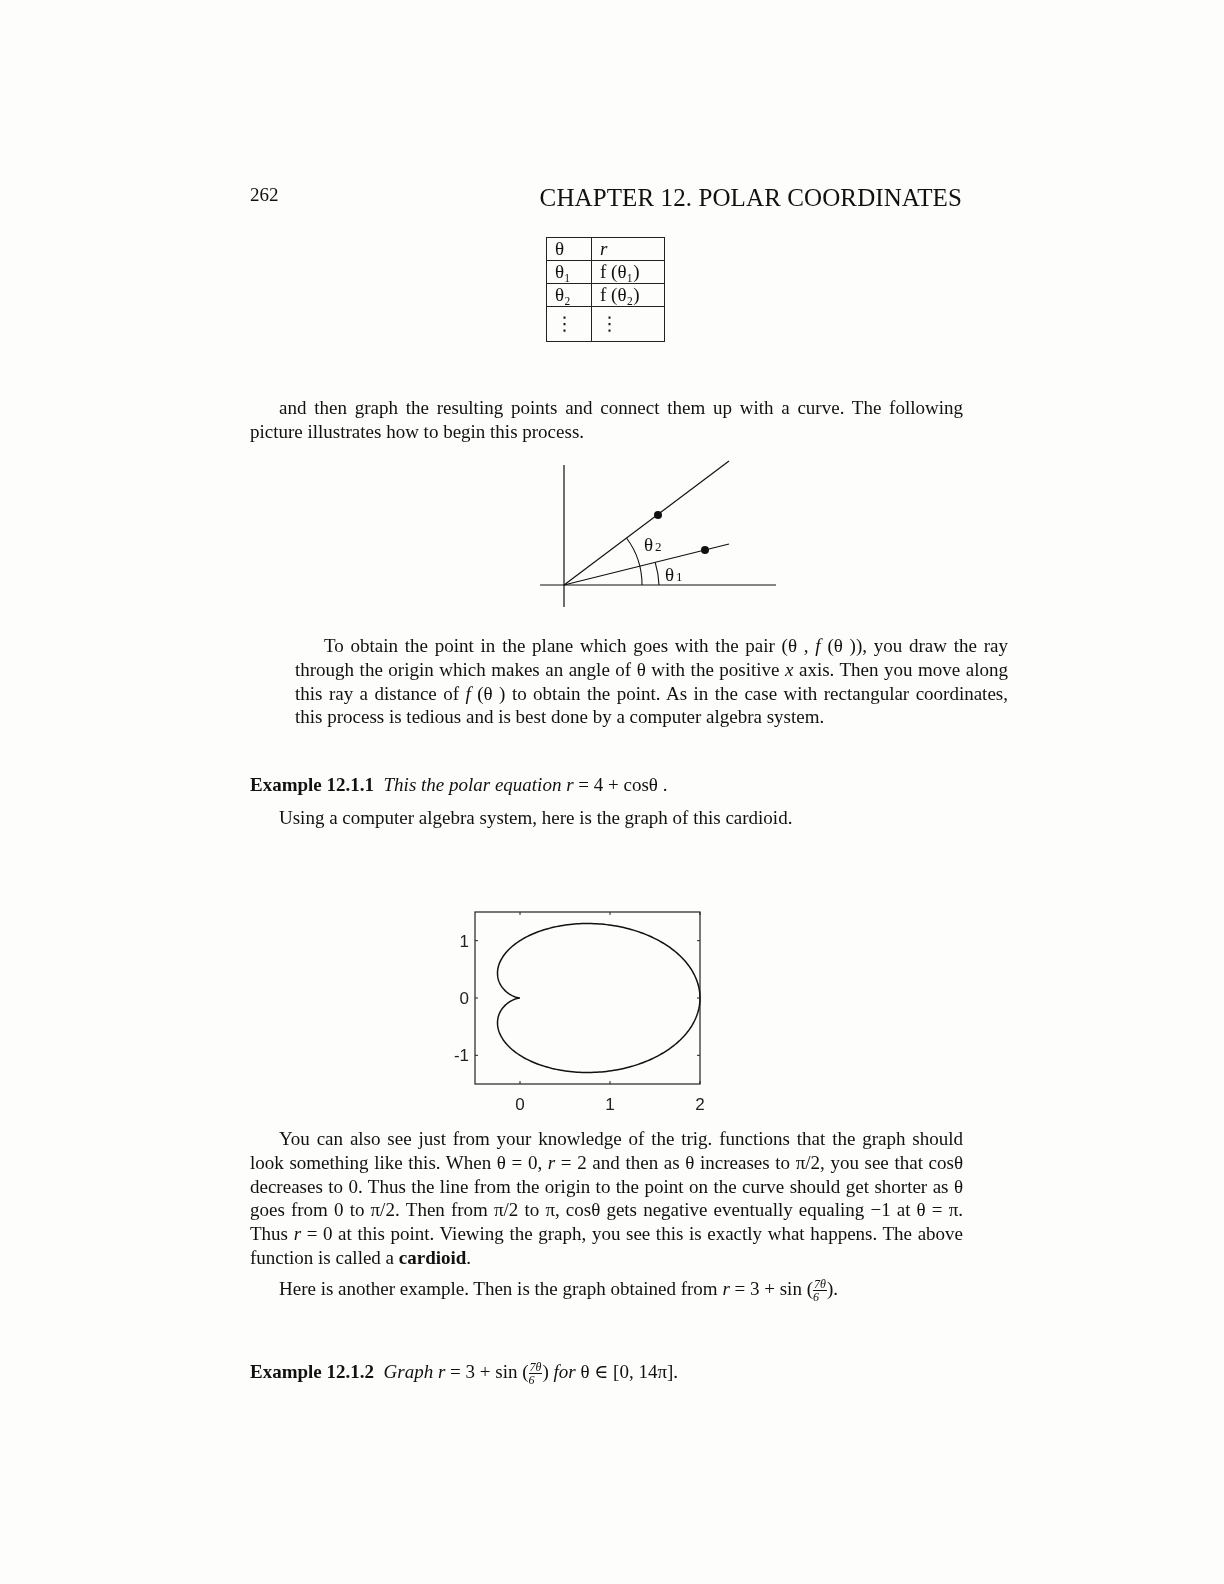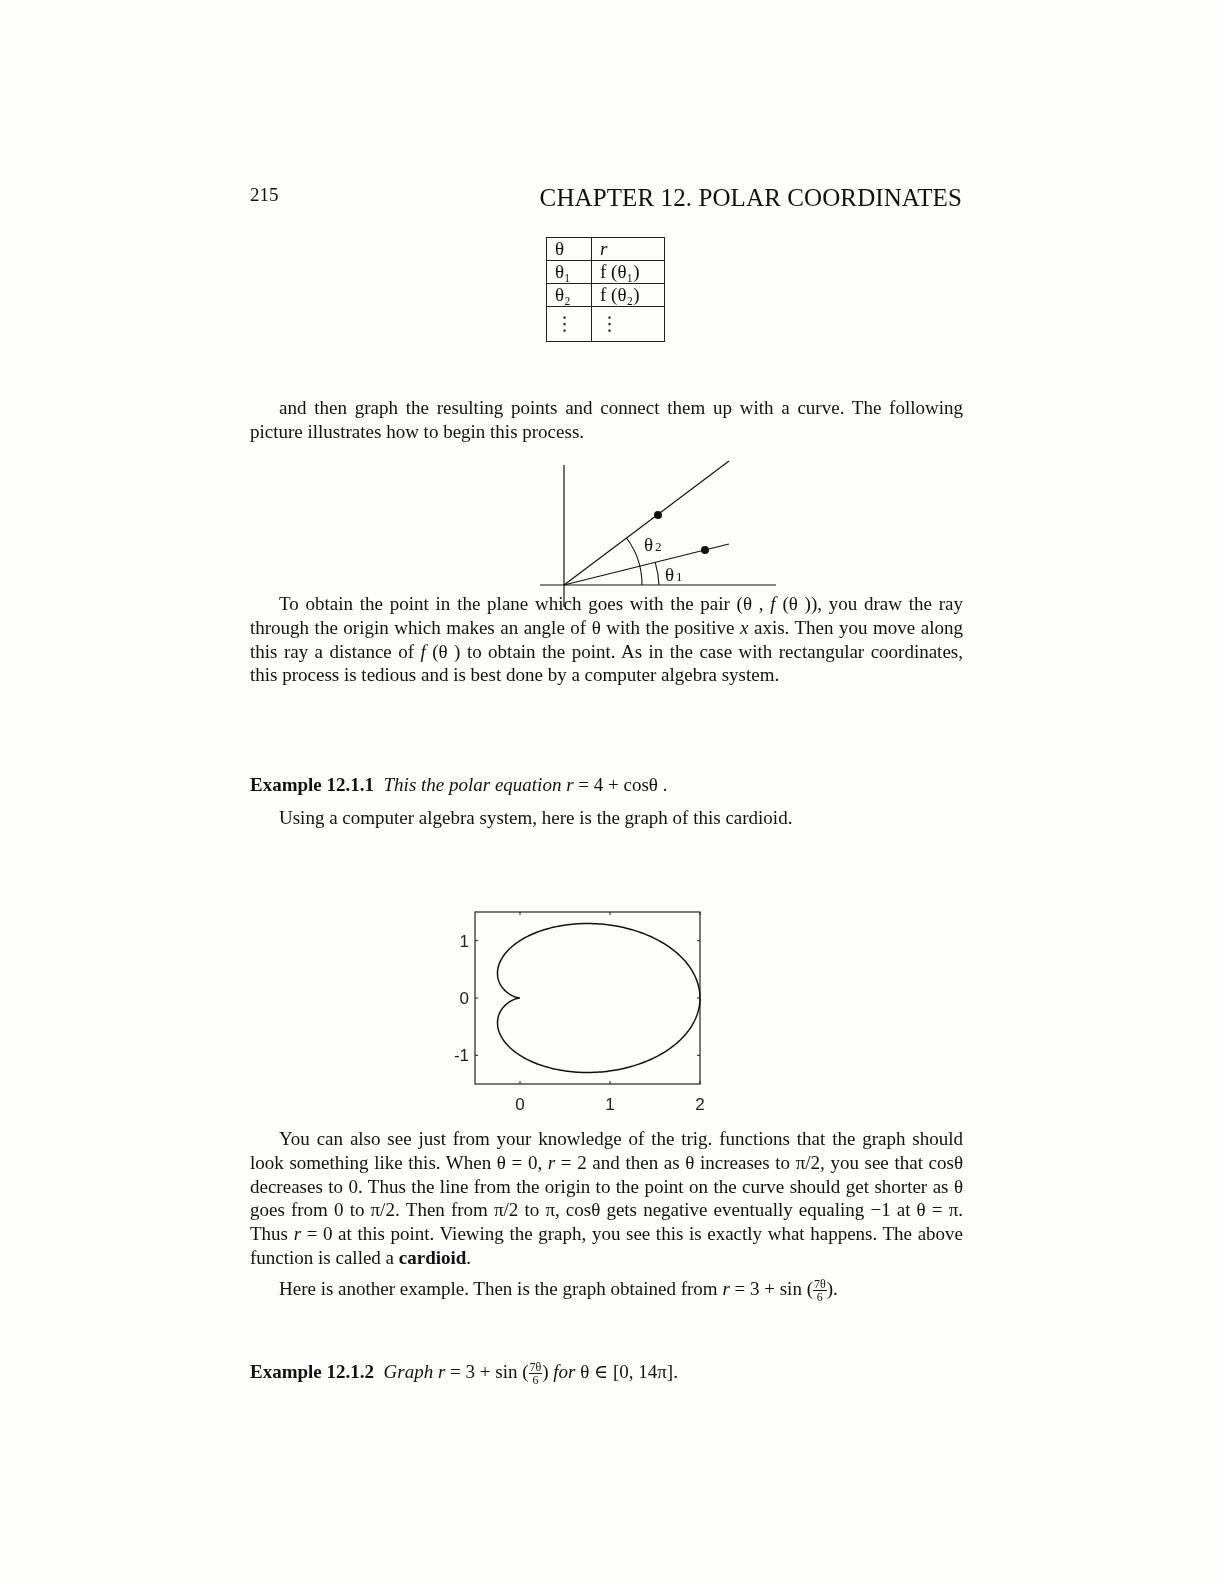--- a/index.html
+++ b/index.html
@@ -15,29 +15,29 @@
   .header-title { right: 262px; top: 184px; font-size: 25px; letter-spacing: 0.1px; }
   .para { position: absolute; left: 250px; width: 713px; font-size: 19px; line-height: 23.8px; text-align: justify; }
   .para .indent { display: inline-block; width: 29px; }
   i, .it { font-style: italic; }
   b { font-weight: bold; }
   table.tv { position: absolute; left: 546px; top: 237px; border-collapse: collapse; font-size: 19px; }
   table.tv td { border: 1.3px solid #222; padding: 0 8px; height: 22px; line-height: 22px; }
   table.tv td.c1 { width: 28px; }
   table.tv td.c2 { width: 56px; }
   table.tv tr.dots td { height: 34px; vertical-align: middle; }
-  .frac { display: inline-block; vertical-align: middle; text-align: center; font-size: 12px; line-height: 12px; }
+  .frac { display: inline-block; vertical-align: middle; font-size: 12px; line-height: 12px; font-style: italic; }
   .frac span { display: block; }
   .frac .num { border-bottom: 1px solid #111; padding: 0 1px; }
   svg text { font-family: "Liberation Sans", "DejaVu Sans", sans-serif; }
 </style>
 </head>
 <body>
 
-<div class="abs header-num">215</div>
+<div class="abs header-num">262</div>
 <div class="abs header-title">CHAPTER 12.  POLAR COORDINATES</div>
 
 <table class="tv">
   <tbody>
       <tr>
     <td class="c1">θ</td>
     <td class="c2 it">r</td>
   </tr>
   <tr>
     <td class="c1">θ₁</td>
@@ -64,21 +64,21 @@
   <line x1="34" y1="130" x2="199" y2="6" stroke="#111" stroke-width="1.2"></line>
   <line x1="34" y1="130" x2="199" y2="89" stroke="#111" stroke-width="1.2"></line>
   <circle cx="128" cy="60" r="4" fill="#111"></circle>
   <circle cx="175" cy="95" r="4" fill="#111"></circle>
   <path d="M 96.5 83.0 A 78 78 0 0 1 112 130" fill="none" stroke="#111" stroke-width="1.1"></path>
   <path d="M 125.2 107.3 A 94 94 0 0 1 129 130" fill="none" stroke="#111" stroke-width="1.1"></path>
   <text x="114" y="96" font-family="Liberation Serif, serif" font-size="19" fill="#111" style="font-family:'Liberation Serif',serif"><tspan>θ</tspan><tspan font-size="13" dx="2">2</tspan></text>
   <text x="135" y="126" font-size="19" fill="#111" style="font-family:'Liberation Serif',serif"><tspan>θ</tspan><tspan font-size="13" dx="2">1</tspan></text>
 </svg>
 
-<div class="para" style="top:592px;">
+<div class="para" style="top:634px;margin-left:45px;">
   <span class="indent"></span><span>To obtain the point in the plane which goes with the pair (θ , </span><i>f</i><span> (θ )), you draw the ray through the origin which makes an angle of θ  with the positive </span><i>x</i><span> axis. Then you move along this ray a distance of </span><i>f</i><span> (θ ) to obtain the point. As in the case with rectangular coordinates, this process is tedious and is best done by a computer algebra system.</span>
 </div>
 
 <div class="para" style="top:773px;">
   <b>Example 12.1.1</b>&nbsp;&nbsp;<i>This the polar equation </i><i>r</i><span> = 4 + cosθ .</span>
 </div>
 
 <div class="para" style="top:806px;">
   <span class="indent"></span><span>Using a computer algebra system, here is the graph of this cardioid.</span>
 </div>

